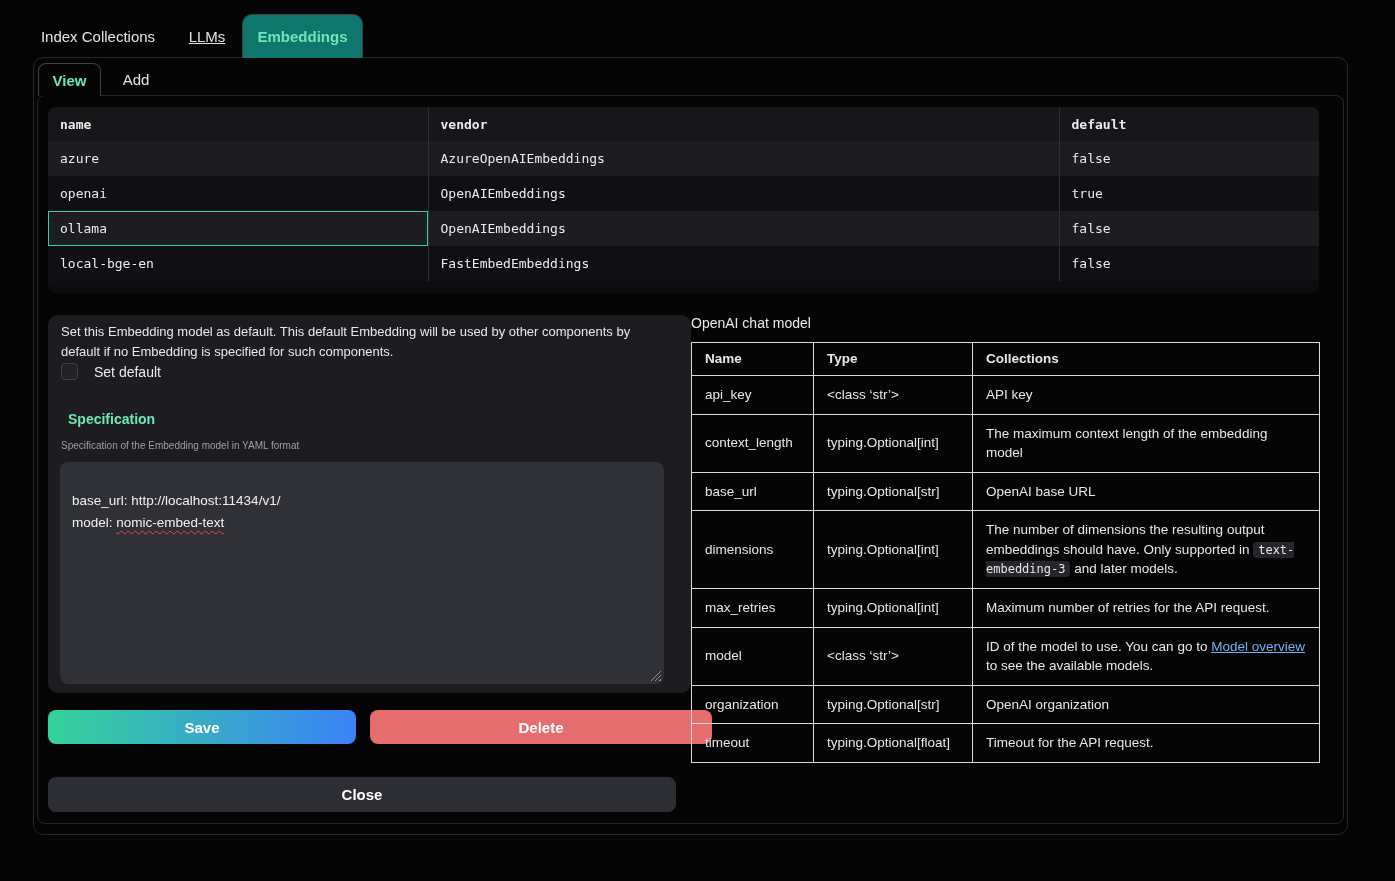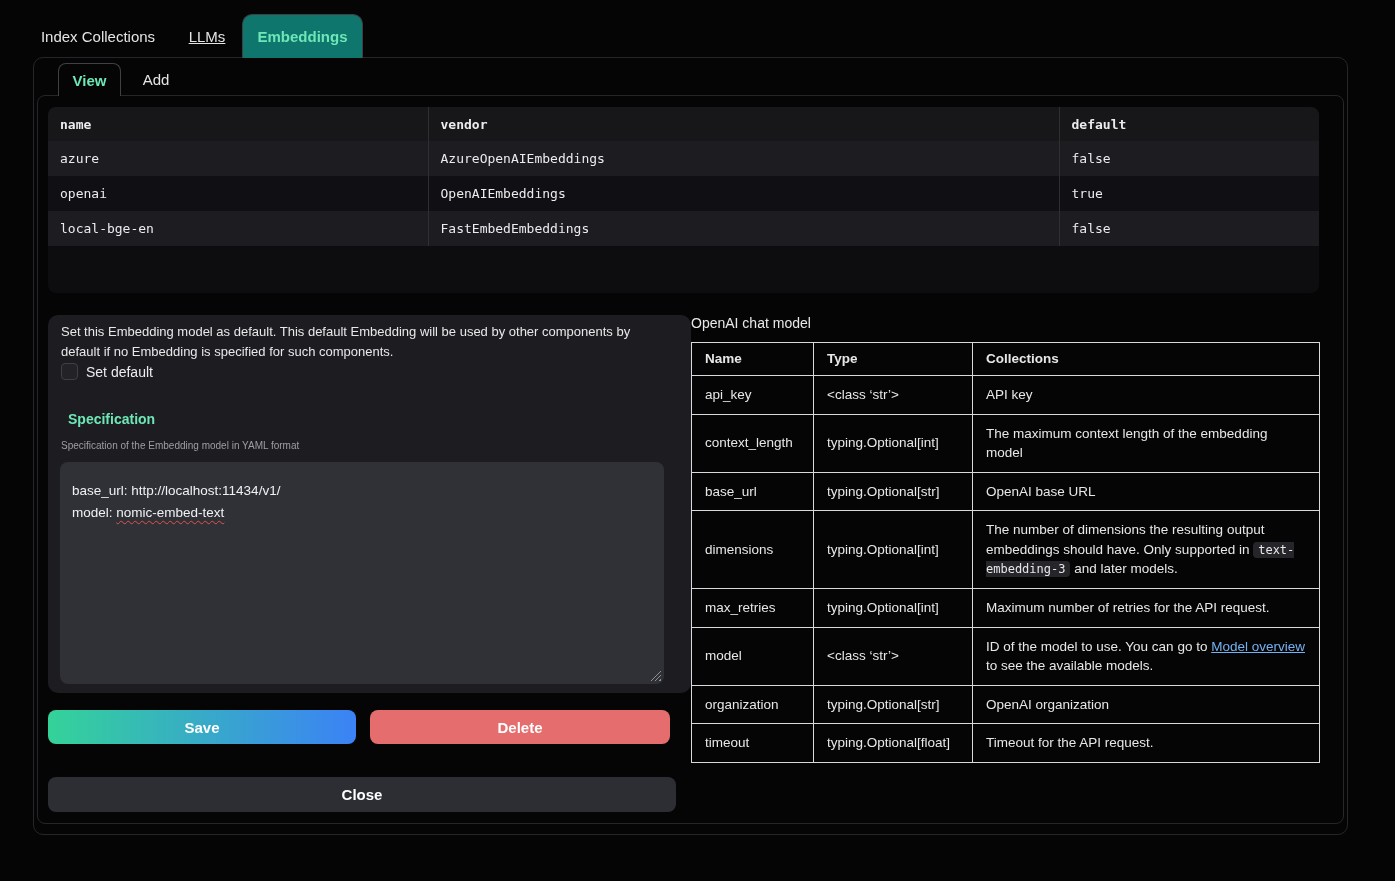--- a/index.html
+++ b/index.html
@@ -44,21 +44,21 @@
     position:absolute;left:33px;top:57px;width:1315px;height:778px;
     border:1px solid var(--panel-border);border-radius:10px;
   }
   .inner-panel{
     position:absolute;left:37px;top:95px;width:1307px;height:729px;
     border:1px solid var(--panel-border);border-radius:8px;
   }
   .sub-tab{
     position:absolute;top:63px;height:33px;
     display:flex;align-items:center;justify-content:center;
-    font-size:15px;color:#e4e4e7;cursor:pointer;z-index:2;margin-left:20px;
+    font-size:15px;color:#e4e4e7;cursor:pointer;z-index:2;
   }
   .sub-tab.active{
     background:#050505;
     border:1px solid var(--tab-border);
     border-bottom:none;
     border-radius:8px 8px 0 0;
     color:var(--mint);
     font-weight:bold;
   }
 
@@ -85,38 +85,38 @@
   .detail-card{
     position:absolute;left:48px;top:315px;width:643px;height:378px;
     background:#1d1d21;border-radius:10px;
   }
   .detail-help{
     position:absolute;left:13px;top:7px;width:602px;
     font-size:13px;line-height:1.55;color:#e8e8ea;
   }
   .setdefault-row{
     position:absolute;left:13px;top:48px;
-    display:flex;align-items:center;gap:8px;
+    display:flex;align-items:center;gap:16px;
   }
   .checkbox{
     width:17px;height:17px;border:1px solid #3f3f46;border-radius:4px;
     background:#222227;cursor:pointer;flex:none;
   }
   .setdefault-label{font-size:14px;color:#ececee;}
   .spec-title{
     position:absolute;left:20px;top:96px;
     font-size:14px;font-weight:bold;color:var(--mint);
   }
   .spec-caption{
     position:absolute;left:13px;top:125px;
     font-size:10px;color:#9d9da4;
   }
   .spec-box{
     position:absolute;left:12px;top:147px;width:604px;height:222px;
-    background:#2f3136;border-radius:8px;padding:18px 12px;
+    background:#2f3136;border-radius:8px;padding:28px 12px;
     font-size:13.5px;line-height:1.65;color:#f1f1f3;cursor:text;
   }
   .spec-box .misspelled{
     text-decoration:underline wavy var(--squiggle);
     text-decoration-thickness:1px;text-underline-offset:3px;
   }
   .resize-handle{
     position:absolute;right:3px;bottom:3px;width:11px;height:11px;
     background:repeating-linear-gradient(135deg,transparent 0 2px,#8e8e96 2px 3px);
     clip-path:polygon(100% 0,100% 100%,0 100%);
@@ -125,21 +125,21 @@
 
   
   .btn{
     position:absolute;height:34px;border:none;border-radius:8px;
     font-family:"Liberation Sans", sans-serif;
     font-size:15px;font-weight:bold;color:#ffffff;cursor:pointer;
     display:flex;align-items:center;justify-content:center;
   }
   .btn-save{left:48px;top:710px;width:308px;
     background:linear-gradient(90deg,var(--grad-a),var(--grad-b));}
-  .btn-delete{left:370px;top:710px;width:300px;background:var(--del);}
+  .btn-delete{left:370px;top:710px;width:342px;background:var(--del);}
   .btn-close{left:48px;top:777px;width:628px;height:35px;background:#2c2e33;}
 
   
   .param-title{
     position:absolute;left:691px;top:315px;
     font-size:14px;color:#e8e8ea;
   }
   .param-table{
     position:absolute;left:691px;top:342px;width:628px;
     border-collapse:collapse;font-size:13.5px;color:#e7e7ea;
@@ -191,20 +191,25 @@
       <tbody>
           <tr>
             <td>azure</td>
             <td>AzureOpenAIEmbeddings</td>
             <td>false</td>
           </tr>
           <tr>
             <td>openai</td>
             <td>OpenAIEmbeddings</td>
             <td>true</td>
+          </tr>
+          <tr>
+            <td class="selected-cell">ollama</td>
+            <td>OpenAIEmbeddings</td>
+            <td>false</td>
           </tr>
           <tr>
             <td>local-bge-en</td>
             <td>FastEmbedEmbeddings</td>
             <td>false</td>
           </tr>
         </tbody>
     </table>
   </div>
 

